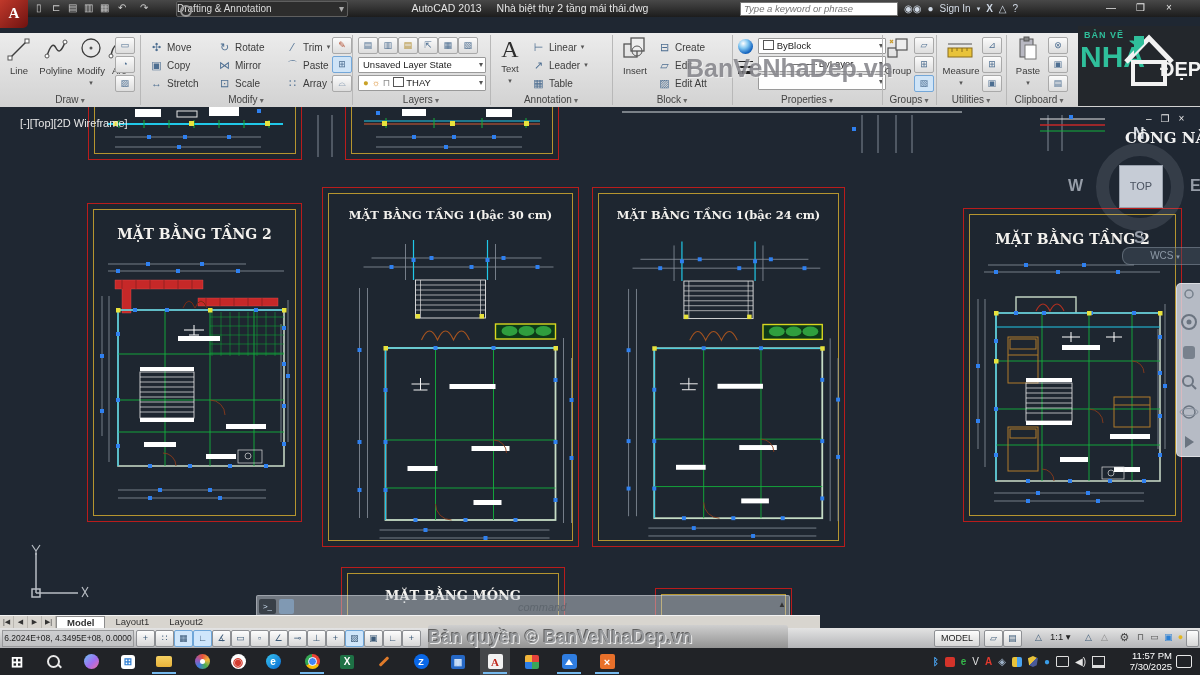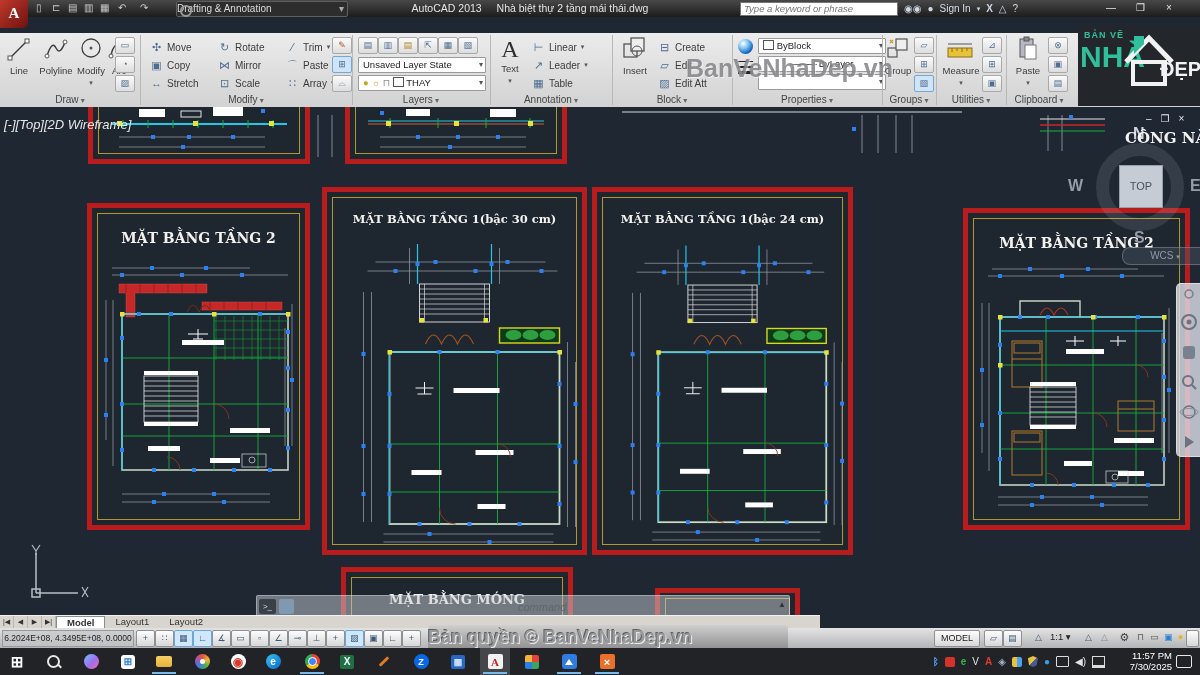--- a/index.html
+++ b/index.html
@@ -35,22 +35,22 @@
   .minibtn{position:absolute;width:18px;height:15px;border:1px solid #a9a9a9;background:linear-gradient(#fbfbfb,#ddd);border-radius:2px;text-align:center;line-height:14px;font-size:9px;color:#4d6e91;}
   .minibtn.hl{background:#cfe4f7;border-color:#74a7d8;}
   .combo{position:absolute;height:14px;background:#fff;border:1px solid #9a9a9a;font-size:9.5px;color:#222;line-height:13px;padding:0 4px;border-radius:1px;}
   .combo .dd{position:absolute;right:2px;top:0;color:#555;font-size:8px;}
   .sphere{width:15px;height:15px;border-radius:50%;background:radial-gradient(circle at 35% 30%,#fff,#7ec4f0 35%,#1565c0 70%,#0a3d77);}
   .lwicon{width:15px;height:13px;display:flex;flex-direction:column;justify-content:space-between;padding:2px 0;}
   .lwicon i{display:block;background:#222;height:1px;}
   .lwicon i:nth-child(2){height:2px;}.lwicon i:nth-child(3){height:3px;}
   
   #canvas{left:0;top:107px;width:1200px;height:508px;background:#1f2732;overflow:hidden;}
-  #vplabel{left:4px;top:10px;color:#e8e8e8;font-size:13px;z-index:3;font-style:italic;}
-  .plan{position:absolute;border:5px solid #b91c1c;background:#1e2630;z-index:2;}
+  #vplabel{left:20px;top:10px;color:#e8e8e8;font-size:11px;z-index:3;}
+  .plan{position:absolute;border:1px solid #b91c1c;background:#1e2630;z-index:2;}
   .plan::before{content:"";position:absolute;inset:5px;border:1.5px solid #b5952f;pointer-events:none;}
   .plan.cut-t{border-top:none;}
   .plan.cut-t::before{top:-3px;border-top:none;}
   .plan.cut-b{border-bottom:none;}
   .plan.cut-b::before{bottom:-3px;border-bottom:none;}
   .plan-title{position:absolute;left:0;right:0;text-align:center;color:#f4f2ee;font-family:"DejaVu Serif",serif;font-weight:bold;z-index:2;}
   .plan-svg{position:absolute;inset:0;width:100%;height:100%;}
   
   #vc-ring{left:1096px;top:36px;width:88px;height:88px;border-radius:50%;border:13px solid rgba(190,198,210,0.14);box-sizing:border-box;z-index:4;}
   .vc-l{position:absolute;z-index:4;color:#969da8;font-weight:bold;font-size:16px;}

